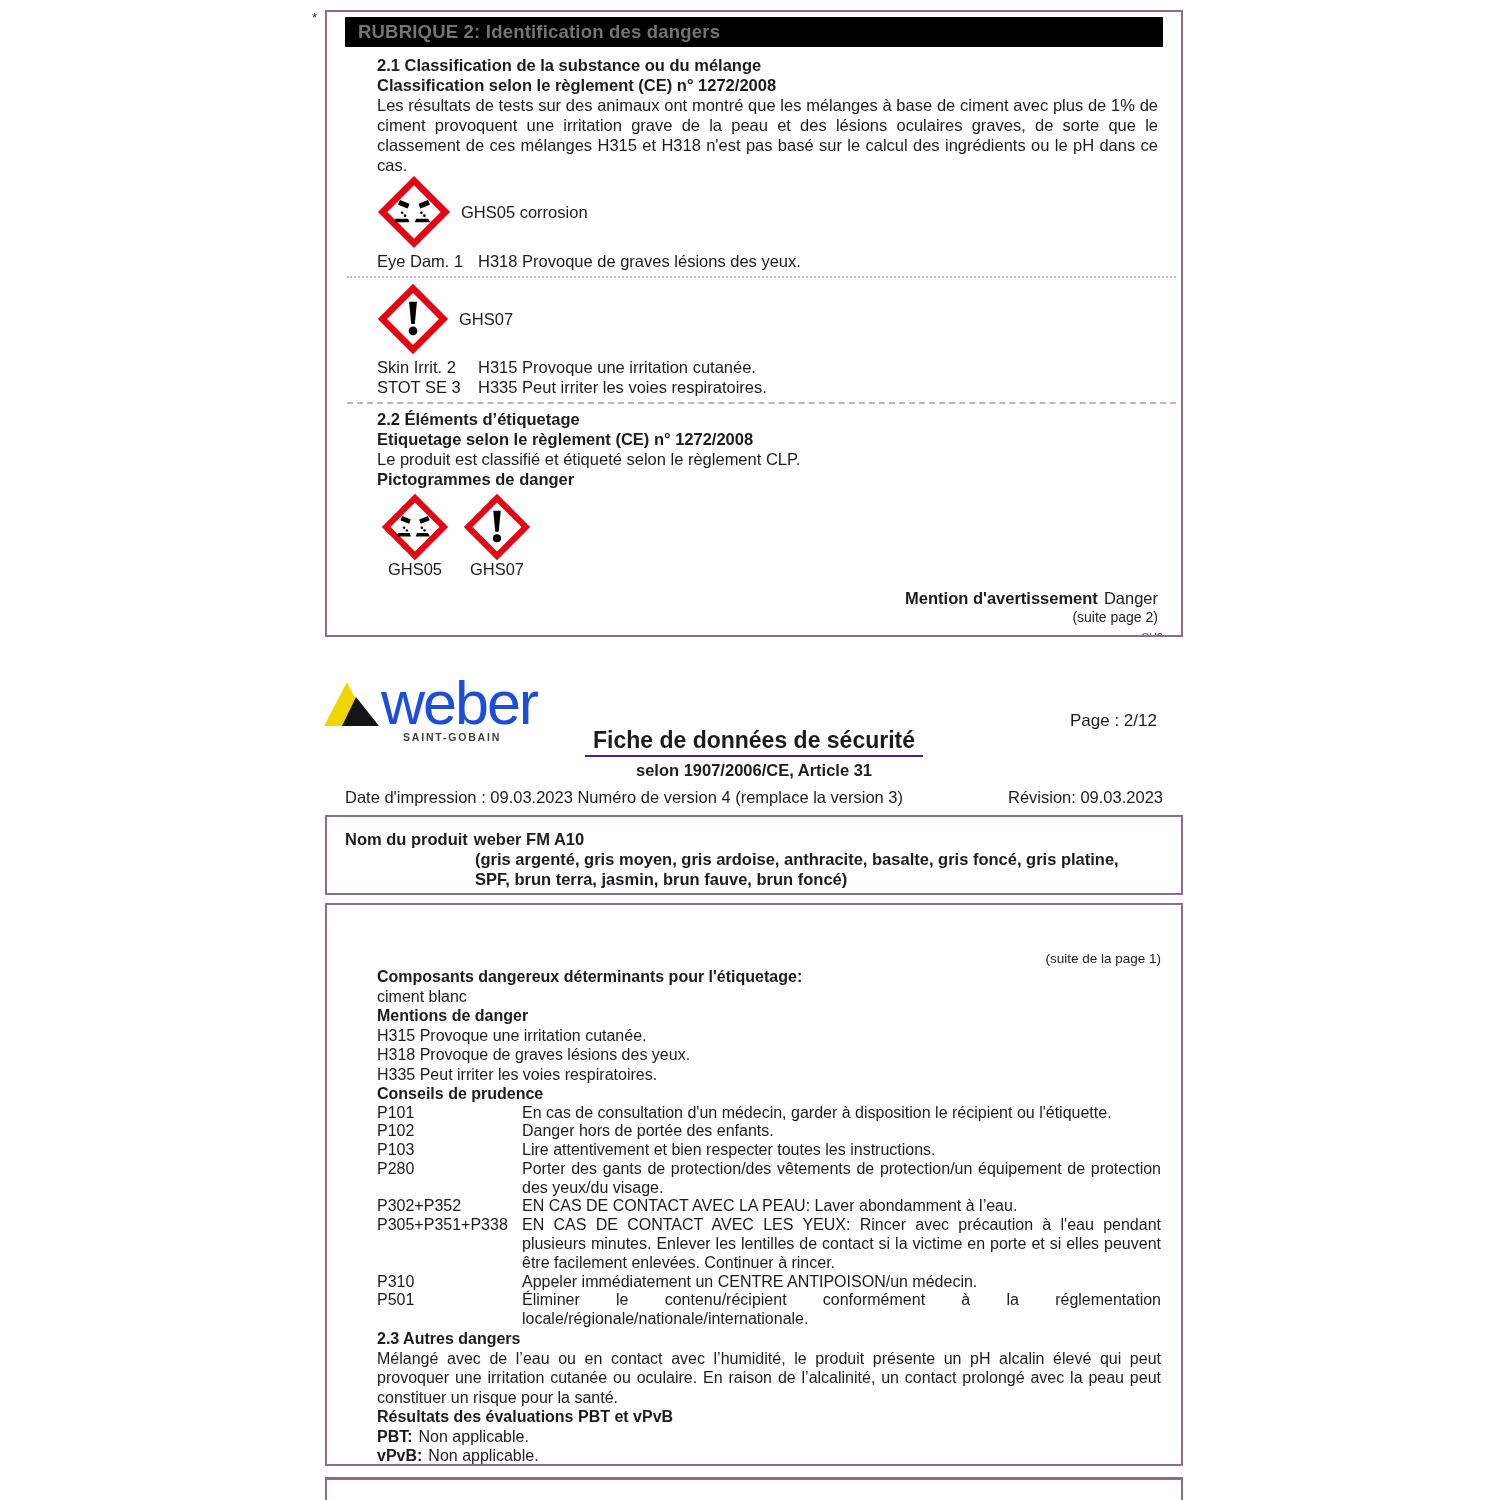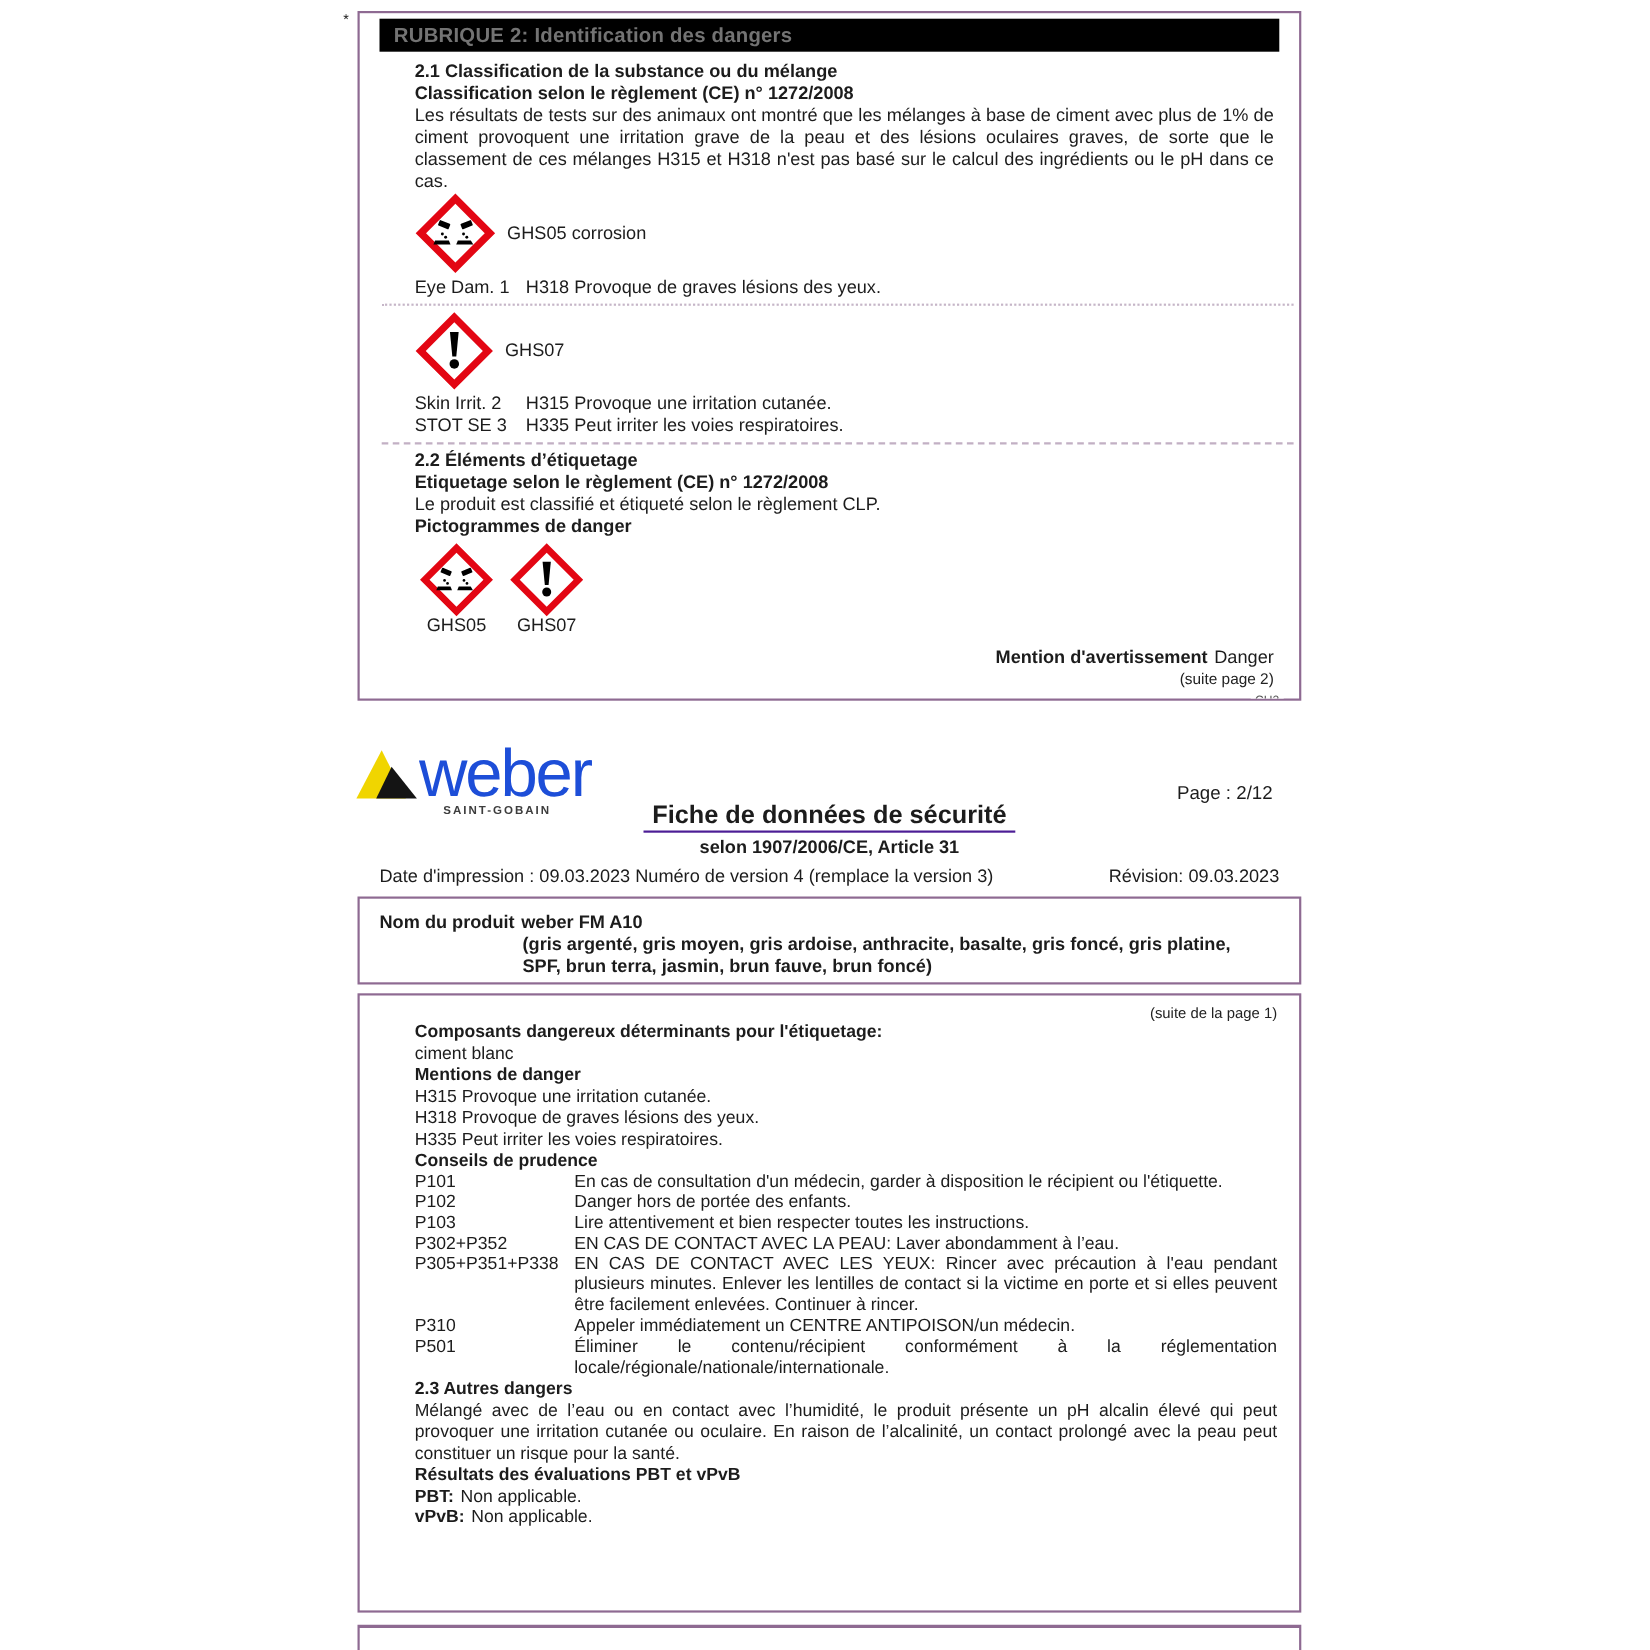--- a/index.html
+++ b/index.html
@@ -120,20 +120,21 @@
 
   
   .pb-line1 { margin: 12px 0 0 18px; font-weight: bold; font-size: 16.5px; line-height: 20px; }
   .pb-indent { margin-left: 148px; font-weight: bold; font-size: 16.5px; line-height: 20px; }
 
   
   .b2content {
     padding: 8px 20px 0 50px;
     font-size: 16px;
     line-height: 19.5px;
+    margin-top: 38px;
   }
   .suite2 { text-align: right; font-size: 13.5px; line-height: 16px; color: #222; }
   .p-row { display: flex; line-height: 18.8px; }
   .p-code { width: 145px; flex: none; }
   .p-text { flex: 1; text-align: justify; }
 </style>
 </head>
 <body>
 
 <div class="page">
@@ -285,20 +286,24 @@
       </div>
       <div class="p-row">
         <span class="p-code">P102</span>
         <span class="p-text">Danger hors de portée des enfants.</span>
       </div>
       <div class="p-row">
         <span class="p-code">P103</span>
         <span class="p-text">Lire attentivement et bien respecter toutes les instructions.</span>
       </div>
       <div class="p-row">
+        <span class="p-code">P280</span>
+        <span class="p-text">Porter des gants de protection/des vêtements de protection/un équipement de protection des yeux/du visage.</span>
+      </div>
+      <div class="p-row">
         <span class="p-code">P302+P352</span>
         <span class="p-text">EN CAS DE CONTACT AVEC LA PEAU: Laver abondamment à l’eau.</span>
       </div>
       <div class="p-row">
         <span class="p-code">P305+P351+P338</span>
         <span class="p-text">EN CAS DE CONTACT AVEC LES YEUX: Rincer avec précaution à l'eau pendant plusieurs minutes. Enlever les lentilles de contact si la victime en porte et si elles peuvent être facilement enlevées. Continuer à rincer.</span>
       </div>
       <div class="p-row">
         <span class="p-code">P310</span>
         <span class="p-text">Appeler immédiatement un CENTRE ANTIPOISON/un médecin.</span>

